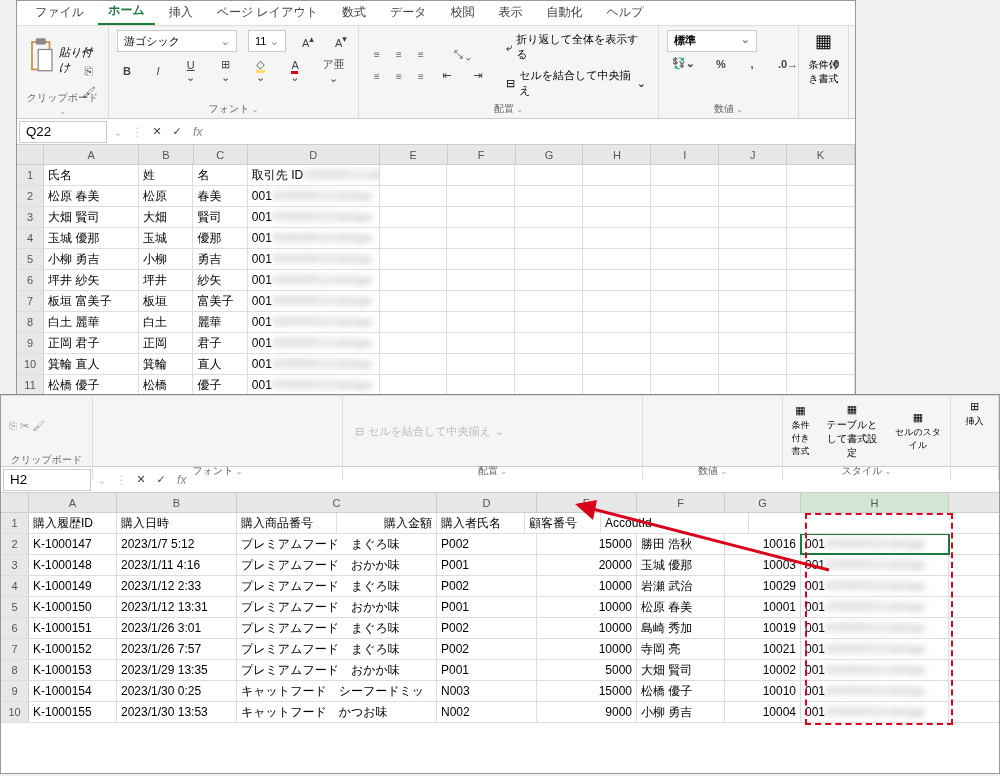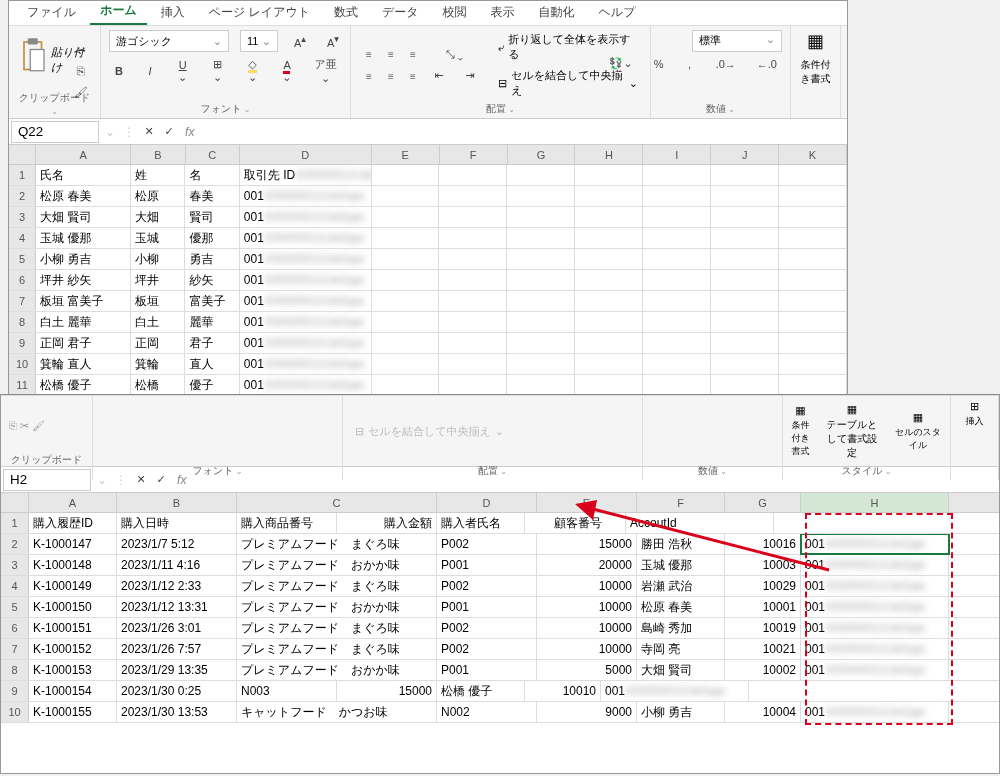--- a/index.html
+++ b/index.html
@@ -53,21 +53,21 @@
 .w2 .gh-col.ce,.w2 .g-cell.ce{width:100px;text-align:right}
 .w2 .gh-col.cf,.w2 .g-cell.cf{width:88px}
 .w2 .gh-col.cg,.w2 .g-cell.cg{width:76px;text-align:right}
 .w2 .gh-col.ch,.w2 .g-cell.ch{width:148px}
 .w2 .gh-col{text-align:center !important}
 .hdr{background:#fff}
 </style>
 </head>
 <body>
 
-<div class="window w1" style="left:8px; top:0; width:840px; height:442px; z-index:1;">
+<div class="window w1" style="left:16px; top:0; width:840px; height:442px; z-index:1;">
   <div class="menutabs" style="padding-top:6px;">
     <span>ファイル</span>
     <span class="active">ホーム</span>
     <span>挿入</span>
     <span>ページ レイアウト</span>
     <span>数式</span>
     <span>データ</span>
     <span>校閲</span>
     <span>表示</span>
     <span>自動化</span>
@@ -140,21 +140,21 @@
         </div>
         <div class="btn-col" style="margin-left:8px;">
           <div class="wrap-btn">⤶ <span>折り返して全体を表示する</span></div>
           <div class="wrap-btn">⊟ <span>セルを結合して中央揃え</span> ⌄</div>
         </div>
       </div>
       <div class="rg-label">配置</div>
     </div>
 
     <div class="rgroup" style="width:140px;">
-      <div class="rg-body btn-col" style="align-items:flex-end;">
+      <div class="rg-body btn-col" style="align-items:flex-start;font-weight:bold;">
         <div class="num-sel"><span>標準</span> <span style="float:right;color:#888;">⌄</span></div>
         <div class="font-row">
           <span class="btn-s">💱⌄</span>
           <span class="btn-s">%</span>
           <span class="btn-s">,</span>
           <span class="btn-s">.0→</span>
           <span class="btn-s">←.0</span>
         </div>
       </div>
       <div class="rg-label">数値</div>
@@ -429,21 +429,21 @@
     <div class="gh-col ch" style="background:#d4e6d4;">H</div>
   </div>
 
   <div class="g-row hdr">
     <div class="g-rownum">1</div>
     <div class="g-cell ca">購入履歴ID</div>
     <div class="g-cell cb" style="text-align:left;">購入日時</div>
     <div class="g-cell cd">購入商品番号</div>
     <div class="g-cell ce" style="text-align:right;">購入金額</div>
     <div class="g-cell cf">購入者氏名</div>
-    <div class="g-cell cg" style="text-align:left;margin-left:25px;">顧客番号</div>
+    <div class="g-cell cg" style="text-align:left;">顧客番号</div>
     <div class="g-cell ch">AccoutId</div>
   </div>
 
   <div class="grid-body" id="w2-grid">
       <div class="g-row">
         <div class="g-rownum">2</div>
         <div class="g-cell ca">K-1000147</div>
         <div class="g-cell cb">2023/1/7 5:12</div>
         <div class="g-cell cc">プレミアムフード　まぐろ味</div>
         <div class="g-cell cd">P002</div>
@@ -515,20 +515,21 @@
         <div class="g-cell cd">P001</div>
         <div class="g-cell ce">5000</div>
         <div class="g-cell cf">大畑 賢司</div>
         <div class="g-cell cg">10002</div>
         <div class="g-cell ch">001<span class="blur">X0000001XJeGqw</span></div>
       </div>
       <div class="g-row">
         <div class="g-rownum">9</div>
         <div class="g-cell ca">K-1000154</div>
         <div class="g-cell cb">2023/1/30 0:25</div>
+        <div class="g-cell cc">キャットフード　シーフードミッ</div>
         <div class="g-cell cd">N003</div>
         <div class="g-cell ce">15000</div>
         <div class="g-cell cf">松橋 優子</div>
         <div class="g-cell cg">10010</div>
         <div class="g-cell ch">001<span class="blur">X0000001XJeGqw</span></div>
       </div>
       <div class="g-row">
         <div class="g-rownum">10</div>
         <div class="g-cell ca">K-1000155</div>
         <div class="g-cell cb">2023/1/30 13:53</div>

